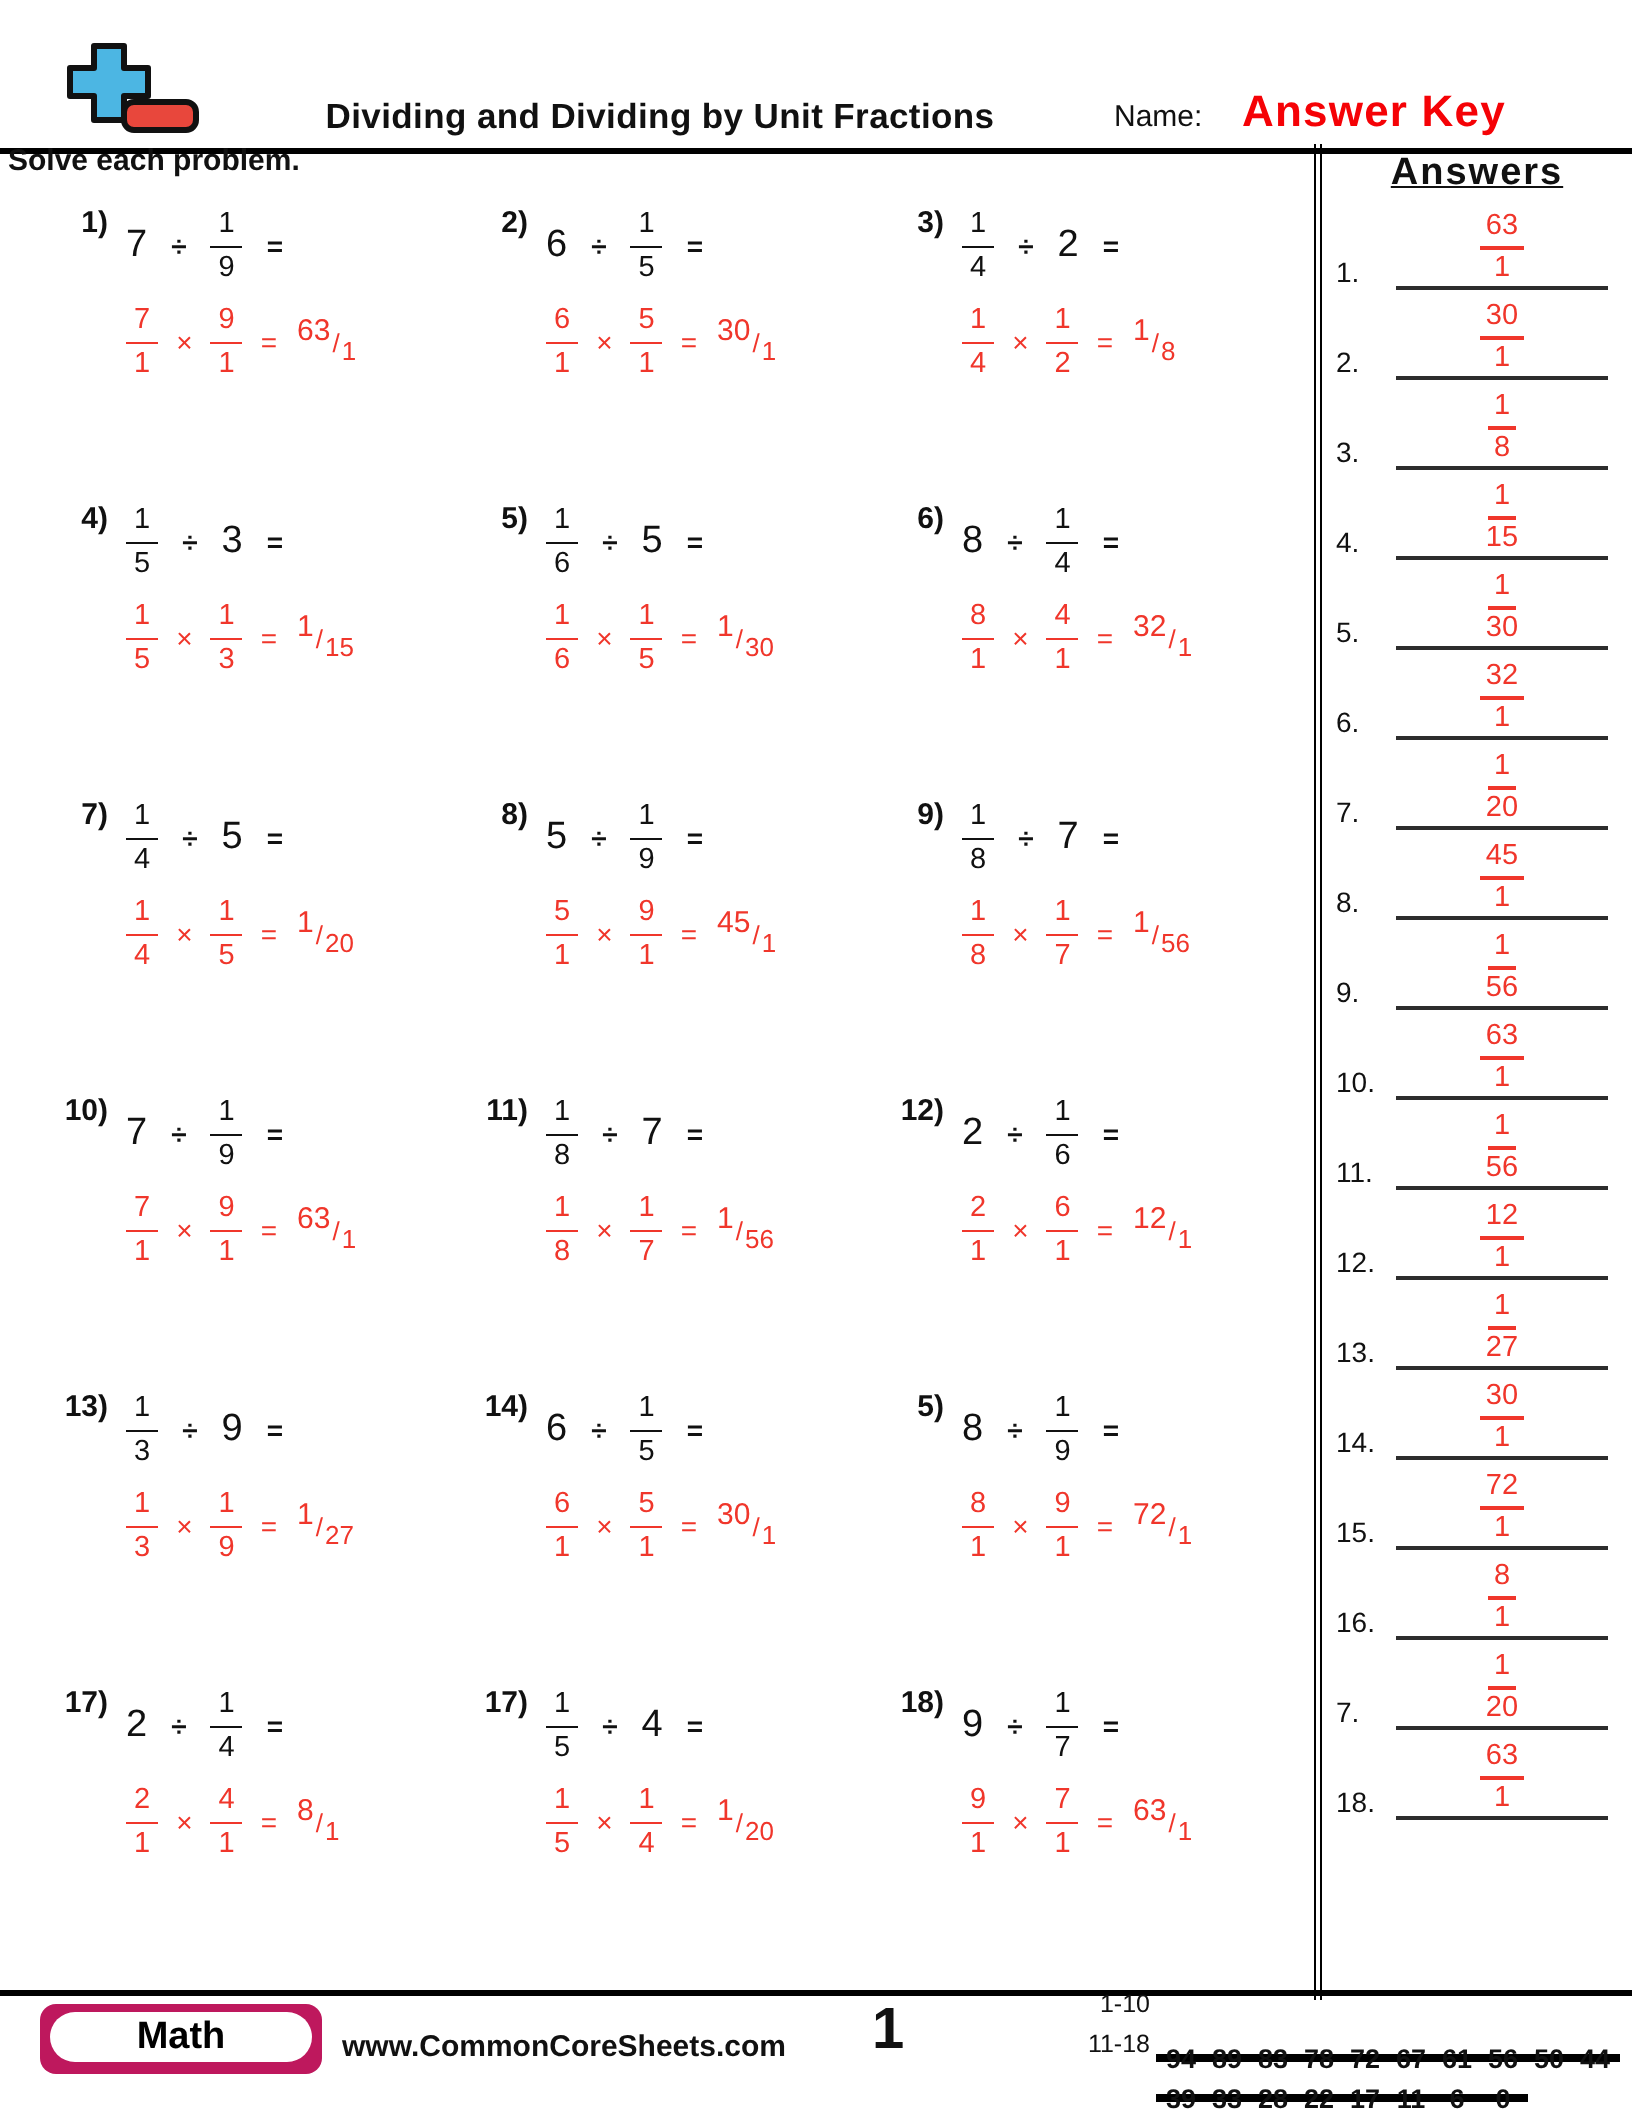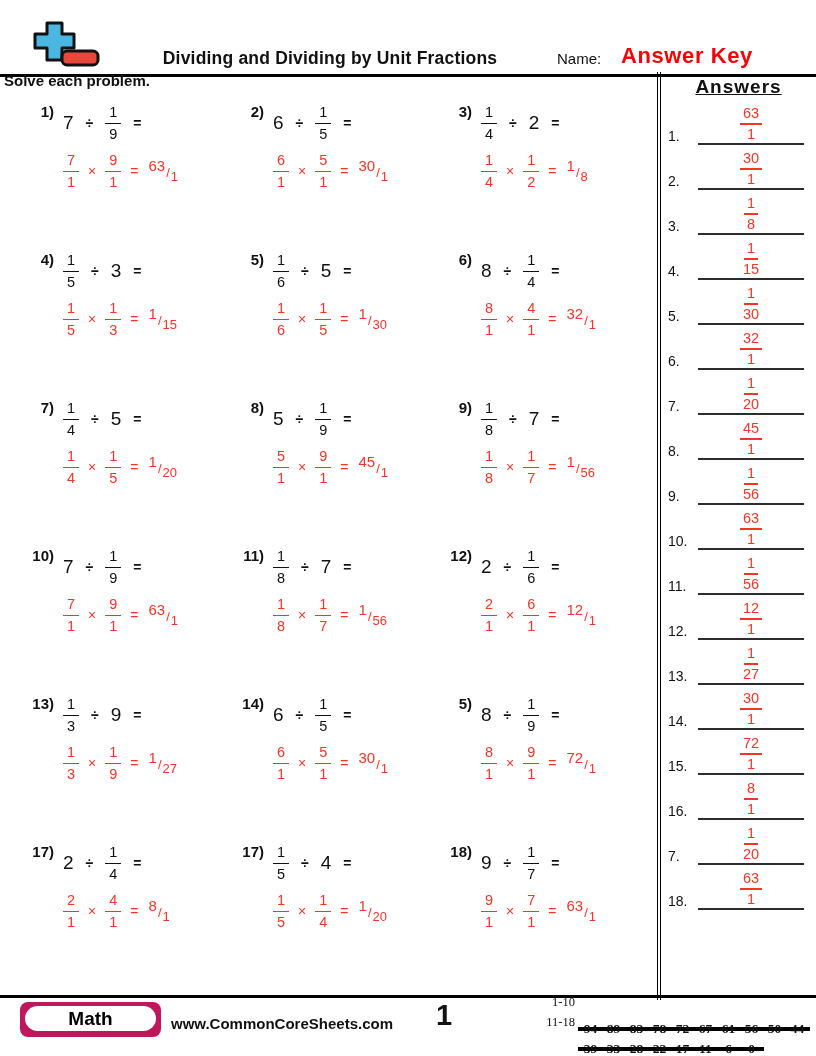--- a/index.html
+++ b/index.html
@@ -57,21 +57,21 @@
   .a-frac .fd { padding-top:2px; }
 
   
   .footer { position:absolute; left:0; top:995px; width:816px; height:46px; border-top:3px solid #000; }
   .math-badge { position:absolute; left:20px; top:4px; width:141px; height:35px; background:#be185d; border-radius:8px; }
   .math-badge-inner { position:absolute; left:5px; top:4px; right:5px; bottom:6px; background:#fff;
                       border-radius:15px; display:flex; align-items:center; justify-content:center;
                       font-size:19px; font-weight:800; color:#000; }
   .site-url { position:absolute; left:171px; top:17px; font-size:15px; font-weight:600; }
   .page-number { position:absolute; left:436px; top:1px; font-size:29px; font-weight:600; }
-  .score-grid { position:absolute; right:6px; top:-5px;font-family:Liberation Serif, serif; }
+  .score-grid { position:absolute; right:6px; top:-5px; }
   .score-row { display:flex; height:22px; margin-top:-2px; }
   .score-label { width:44px; text-align:right; padding-right:5px; font-size:12.5px; align-self:center; }
   .score-cell { width:25px; border:2px solid #000; margin-left:-2px; display:flex; align-items:center;
                 justify-content:center; font-size:13.5px; font-weight:600; background:#fff;margin-top:36px; }
   .score-cell.shaded { background:var(--cellblue); }
 </style>
 </head>
 <body>
 
 <div class="page" style="--red: #f0362b; --keyred: #f50206; --cellblue: #c6d9f1;">

